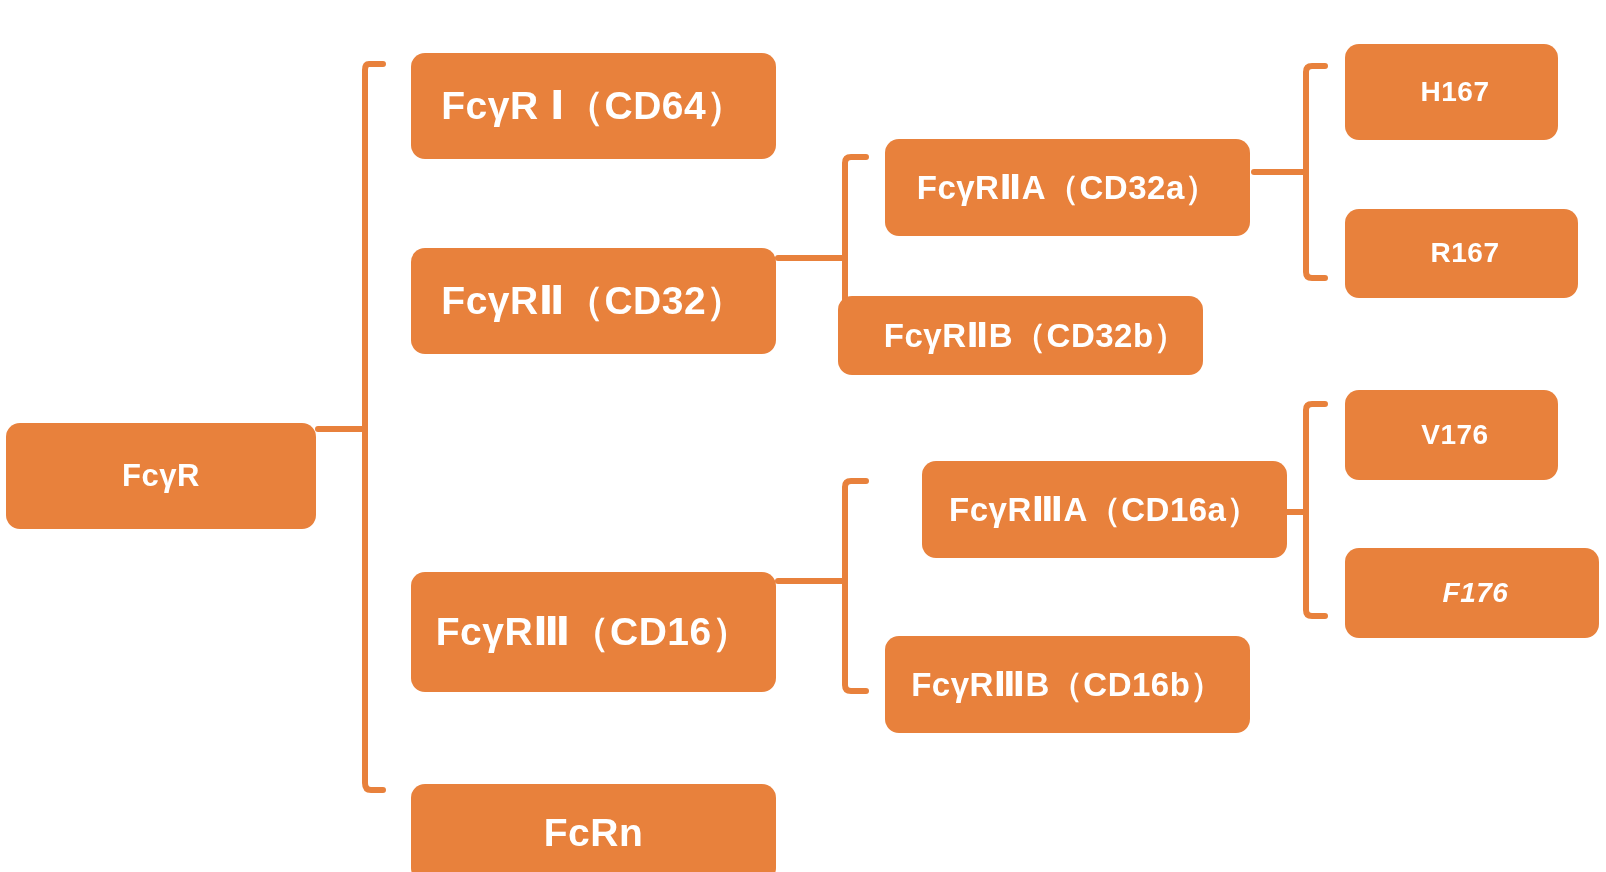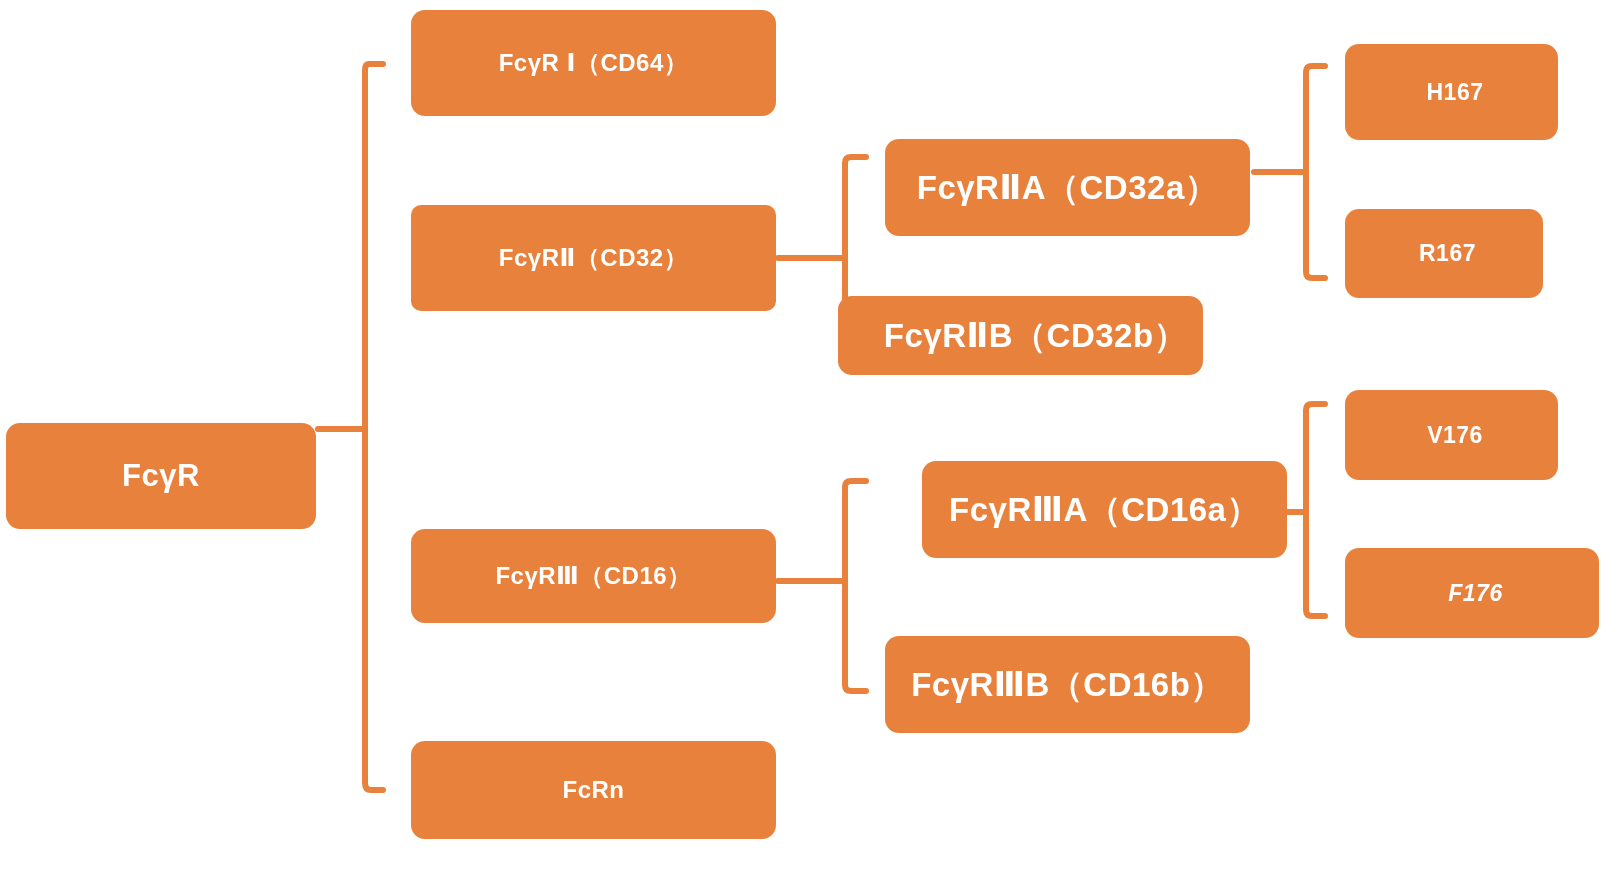--- a/index.html
+++ b/index.html
@@ -29,23 +29,23 @@
     justify-content: center;
     text-align: center;
     font-weight: bold;
     letter-spacing: 0.5px;
     line-height: 1.15;
     padding: 0 10px;
     user-select: none;
   }
   
   .lvl1 { font-size: 31px; margin-top: 47px; }
-  .lvl2 { font-size: 24px; }
+  .lvl2 { font-size: 39px; margin-top: 43px; }
   .lvl3 { font-size: 33px; }
-  .lvl4 { font-size: 23px; padding-left: 17px; }
+  .lvl4 { font-size: 28px; padding-left: 17px; }
 
   
   #connectors {
     position: absolute;
     left: 0;
     top: 0;
     width: 1606px;
     height: 872px;
     pointer-events: none;
   }
@@ -77,35 +77,35 @@
     <path d="M 1325 66 L 1312 66 Q 1306 66 1306 72 L 1306 272 Q 1306 278 1312 278 L 1325 278"></path>
 
     <path d="M 1254 512 L 1306 512"></path>
     <path d="M 1325 404 L 1312 404 Q 1306 404 1306 410 L 1306 610 Q 1306 616 1312 616 L 1325 616"></path>
   </svg>
 
   <div class="node lvl1" style="left:6px; top:376px; width:310px; height:106px;">FcγR</div>
 
   <div class="node lvl2" style="left:411px; top:10px; width:365px; height:106px;">FcγR Ⅰ（CD64）</div>
 
-  <div class="node lvl2" style="left:411px; top:205px; width:365px; height:106px;border-radius:10px;">FcγRⅡ（CD32）</div>
+  <div class="node lvl2" style="left:411px; top:205px; width:365px; height:106px;">FcγRⅡ（CD32）</div>
 
-  <div class="node lvl2" style="left:411px; top:529px; width:365px; height:94px;">FcγRⅢ（CD16）</div>
+  <div class="node lvl2" style="left:411px; top:529px; width:365px; height:120px;">FcγRⅢ（CD16）</div>
 
   <div class="node lvl2" style="left:411px; top:741px; width:365px; height:98px;">FcRn</div>
 
   <div class="node lvl3" style="left:885px; top:123px; width:365px; height:97px;margin-top:16px;">FcγRⅡA（CD32a）</div>
 
   <div class="node lvl3" style="left:838px; top:296px; width:365px; height:79px;padding-left:40px;">FcγRⅡB（CD32b）</div>
 
   <div class="node lvl3" style="left:922px; top:461px; width:365px; height:97px;">FcγRⅢA（CD16a）</div>
 
   <div class="node lvl3" style="left:885px; top:636px; width:365px; height:97px;">FcγRⅢB（CD16b）</div>
 
   <div class="node lvl4" style="left:1345px; top:44px; width:213px; height:96px;">H167</div>
 
-  <div class="node lvl4" style="left:1345px; top:209px; width:198px; height:89px;">R167</div>
+  <div class="node lvl4" style="left:1345px; top:209px; width:233px; height:89px;">R167</div>
 
   <div class="node lvl4" style="left:1345px; top:390px; width:213px; height:90px;">V176</div>
 
   <div class="node lvl4" style="left:1345px; top:548px; width:254px; height:90px;font-style:italic;">F176</div>
 
 </div>
 
 </body></html>

